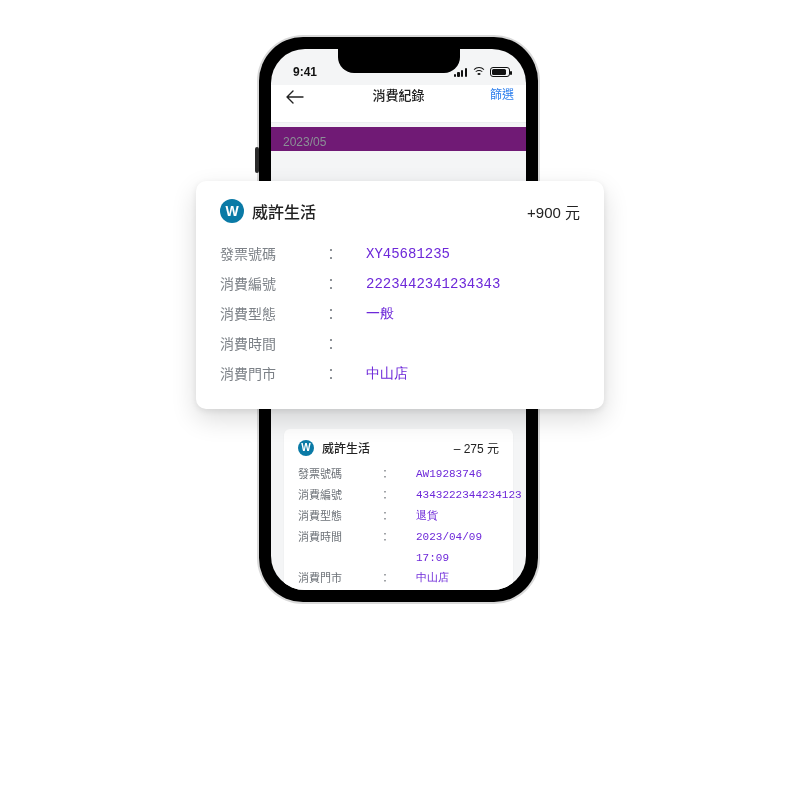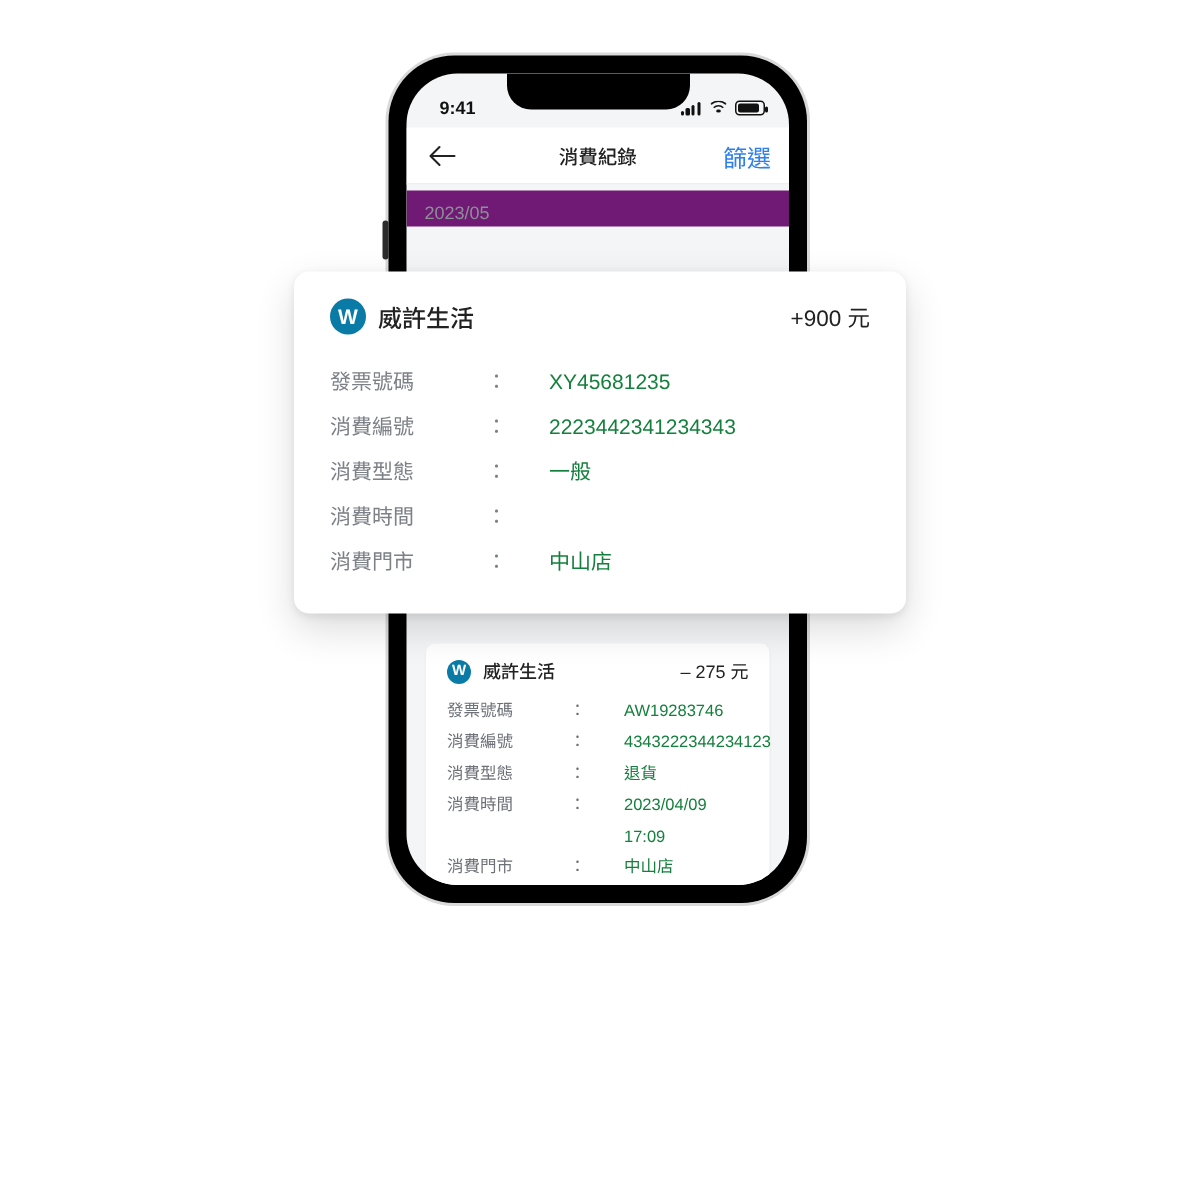--- a/index.html
+++ b/index.html
@@ -67,27 +67,27 @@
   .wifi::after  { width: 8px;  height: 4px;   top: 3px; }
   .wifi span    { width: 3px;  height: 1.5px; top: 6px; border:none; background:#111; border-radius:50%; }
   .batt { width: 20px; height: 10px; border: 1px solid #111; border-radius: 3px; position: relative; }
   .batt::after { content:""; position:absolute; right:-3px; top:2.5px; width:2px; height:4px; background:#111; border-radius:1px;}
   .batt i { display:block; margin:1px; width: 14px; height: 6px; background:#111; border-radius:1.5px;}
 
   
   .navbar {
     position: absolute; top: 36px; left: 0; right: 0; height: 38px;
     background: #ffffff;
-    display: flex; align-items: center; justify-content: space-between;
+    display: flex; align-items: flex-start; justify-content: space-between;
     padding: 0 12px;
     border-bottom: 1px solid #eceef0;
   }
   .back { width: 24px; height: 24px; display:flex; align-items:center; justify-content:center; cursor:pointer; color:#222; font-size:18px; }
   .nav-title { font-size: 13px; color: #222; font-weight: 500; position:absolute; left:50%; transform:translateX(-50%); }
-  .nav-action { font-size: 16px; color: #2f80ed; cursor: pointer; }
+  .nav-action { font-size: 12px; color: #2f80ed; cursor: pointer; }
 
   
   .section-date {
     position: absolute; top: 78px; left: 0; right: 0;
     padding: 8px 12px 2px 12px;
     font-size: 12px; color: #8b9096;
     background: #701a75;
   }
 
   
@@ -103,21 +103,21 @@
     width: 18px; height: 18px; border-radius: 50%;
     background: #0a7aa6; color:#fff; font-size:11px; font-weight:700;
     display:flex; align-items:center; justify-content:center;
   }
   .small-card .logo { width:16px; height:16px; font-size:10px; }
   .brand-name { font-size: 12px; color:#222; font-weight:500; }
   .amount { font-size: 12px; color:#222; }
   .row { display:flex; font-size:11px; color:#6d7278; line-height:1.9;gap:24px; }
   .row .k { width: 56px; flex:none; }
   .row .c { width: 14px; flex:none; text-align:center; }
-  .row .v { flex:1; color:#15803d; }
+  .row .v { flex:1; color:#6d28d9;font-family:Liberation Mono, monospace; }
 
   
   .float-card {
     position: absolute; left: 196px; top: 181px;
     width: 408px;
     background: #fff;
     border-radius: 10px;
     box-shadow: 0 10px 26px rgba(0,0,0,0.14), 0 2px 6px rgba(0,0,0,0.08);
     padding: 18px 24px 20px 24px;
     z-index: 10;

